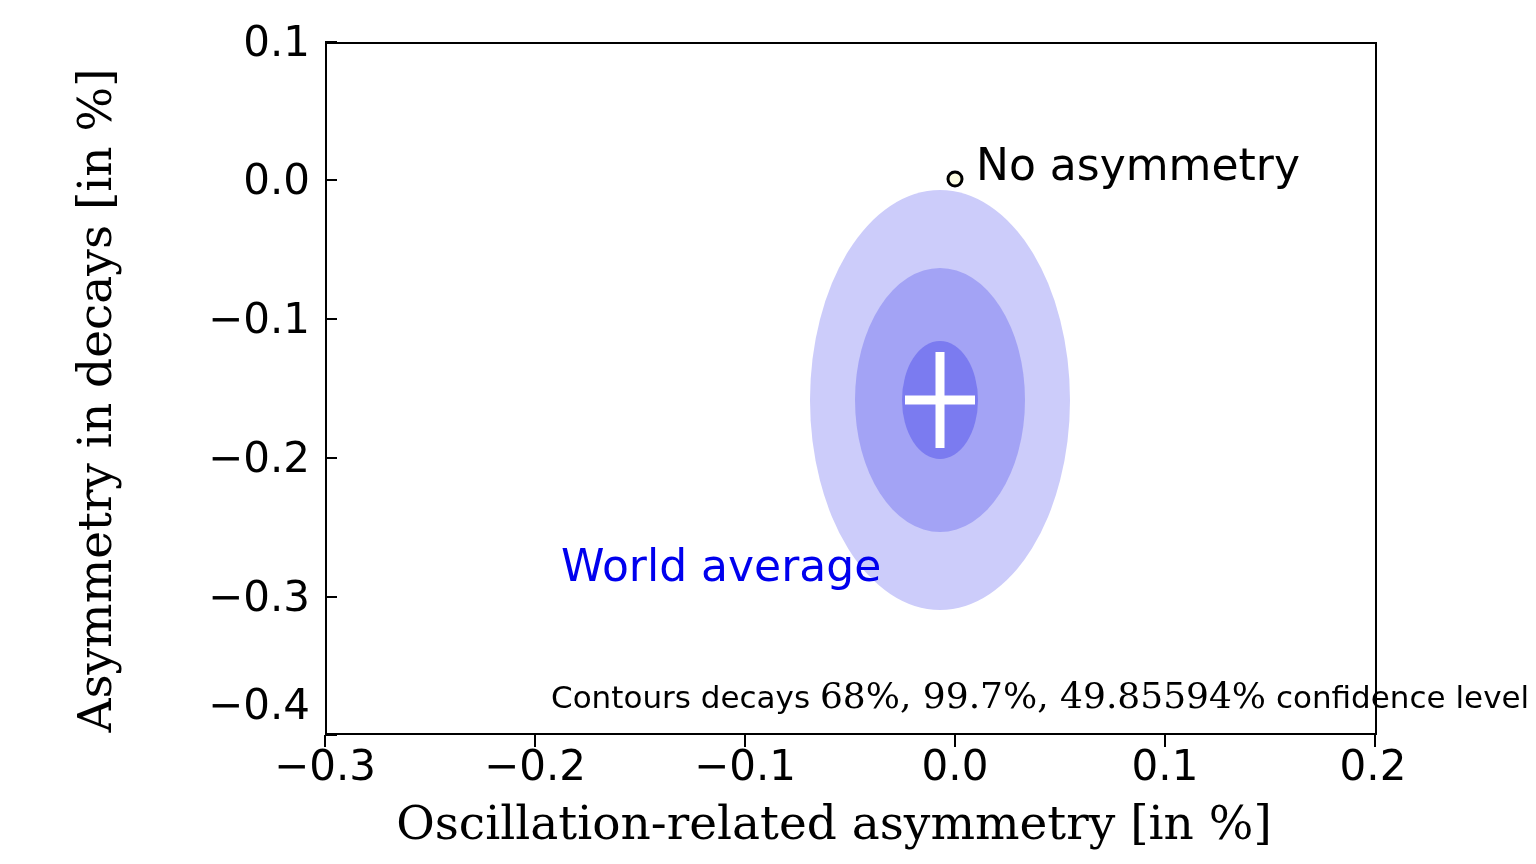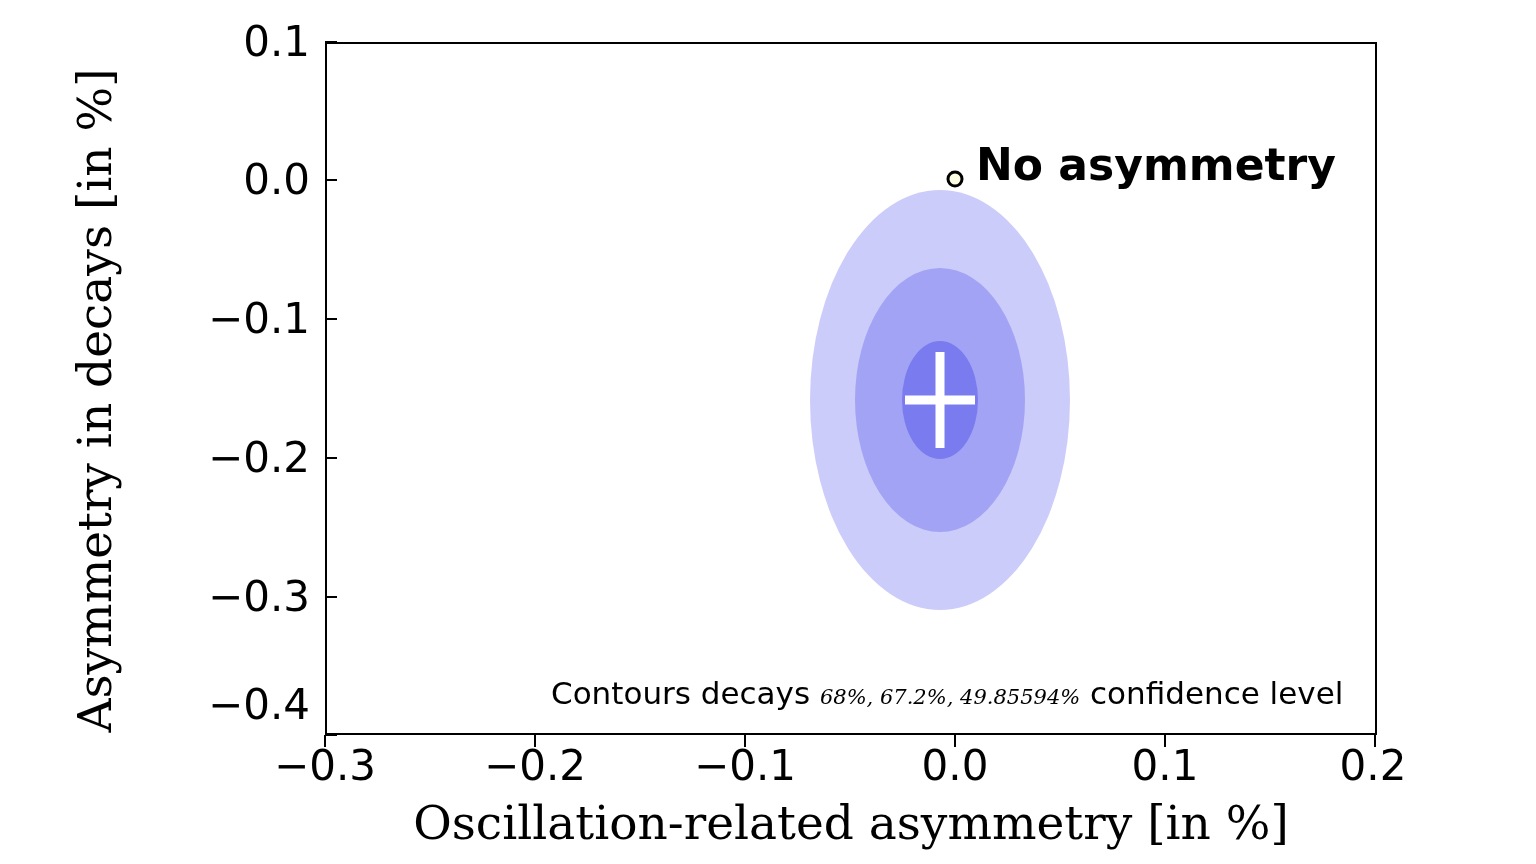--- a/index.html
+++ b/index.html
@@ -69,21 +69,21 @@
     font-size: 42px;
     color: #000000;
     white-space: nowrap;
     line-height: 1;
     text-align: right;
   }
 
   
   .xlabel {
     position: absolute;
-    left: 325px;
+    left: 308px;
     width: 1052px;
     top: 795px;
     text-align: center;
     font-family: "DejaVu Serif", serif;
     font-size: 47px;
     color: #000000;
     white-space: nowrap;
   }
   .ylabel {
     position: absolute;
@@ -124,43 +124,41 @@
     box-sizing: border-box;
     transform: translate(-50%, -50%);
   }
   .marker-label {
     position: absolute;
     font-family: "DejaVu Sans", sans-serif;
     font-size: 44px;
     color: #000000;
     white-space: nowrap;
     line-height: 1;
-    font-weight: bold;
   }
 
   
   .world-avg {
     position: absolute;
     font-family: "DejaVu Sans", sans-serif;
     font-size: 44px;
     white-space: nowrap;
     line-height: 1;
   }
   .caption {
     position: absolute;
     font-family: "DejaVu Sans", sans-serif;
     font-size: 31px;
     color: #000000;
     white-space: nowrap;
     line-height: 1;
   }
   .caption .mathy {
     font-family: "DejaVu Serif", serif;
-    font-size: 21px;
-    font-style: italic;
+    font-size: 36px;
   }
 </style>
 </head>
 <body>
 
 <div id="root">
 
   <div class="axes-frame"></div>
 
   <div class="plot-clip">
@@ -169,23 +167,24 @@
     <div class="ellipse" style="left:615px; top:358px; width:76px; height:118px; background:#7b7bf0;"></div>
 
     <div class="cross-v" style="left:615px; top:358px; width:9px; height:96px;"></div>
     <div class="cross-h" style="left:615px; top:358px; width:70px; height:9px;"></div>
 
     <div class="point-marker" style="left:630px; top:137px;"></div>
   </div>
 
   <div class="marker-label" style="left:976px; top:143px;">No asymmetry</div>
 
+  <div class="world-avg" style="left:561px; top:544px; color:#0000ee;">World average</div>
 
   <div class="caption" style="left:551px; top:678px;">
-    <span>Contours decays </span><span class="mathy">68%</span><span class="mathy">, </span><span class="mathy">67.2%</span><span class="mathy">, </span><span class="mathy">49.85594%</span><span> confidence level</span>
+    <span>Contours decays </span><span class="mathy">68%</span><span class="mathy">, </span><span class="mathy">99.7%</span><span class="mathy">, </span><span class="mathy">49.85594%</span><span> confidence level</span>
   </div>
 
   <div class="tick-x" style="left:324px;"></div>
   <div class="tick-x" style="left:534px;"></div>
   <div class="tick-x" style="left:744px;"></div>
   <div class="tick-x" style="left:954px;"></div>
   <div class="tick-x" style="left:1164px;"></div>
   <div class="tick-x" style="left:1374px;"></div>
 
   <div class="ticklabel-x" style="left:325px;">−0.3</div>

